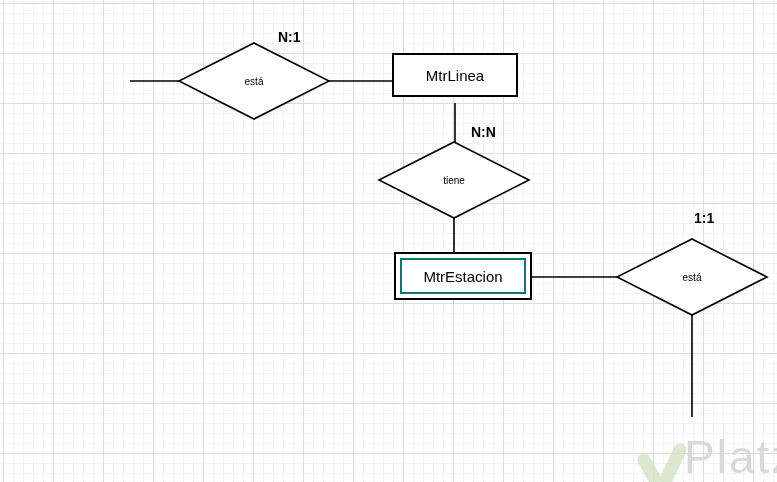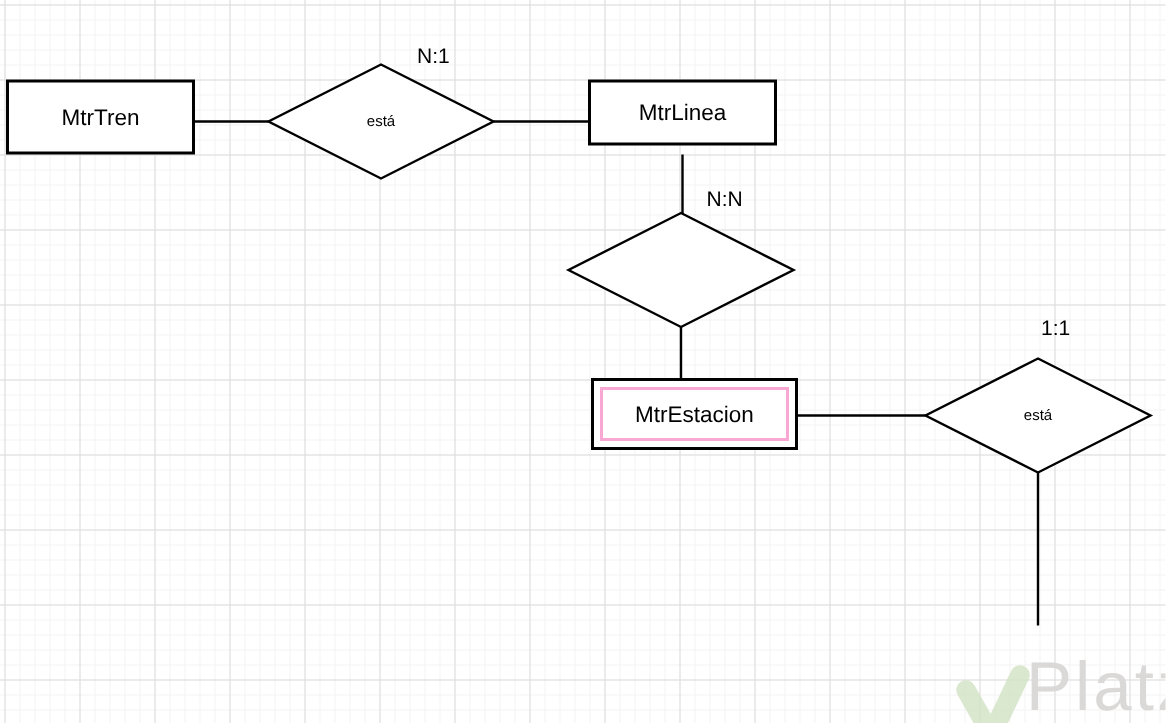--- a/index.html
+++ b/index.html
@@ -30,32 +30,32 @@
   .entity {
     position: absolute; z-index: 3;
     background: #ffffff;
     border: 2px solid #000000;
     box-sizing: border-box;
     display: flex; align-items: center; justify-content: center;
     font-size: 15px; color: #000000;
   }
   .entity .inner {
     position: absolute; left: 4px; top: 4px; right: 4px; bottom: 4px;
-    border: 2px solid #f9a8d4;
+    border: 2px solid #0f766e;
     display: flex; align-items: center; justify-content: center;
   }
   .rel-label {
     position: absolute; z-index: 4;
     display: flex; align-items: center; justify-content: center;
     font-size: 10px; color: #000000;
     pointer-events: auto;
   }
   .card-label {
     position: absolute; z-index: 4;
-    font-size: 14px; font-weight: normal; color: #000000;
+    font-size: 14px; font-weight: bold; color: #000000;
     white-space: nowrap;
   }
   .watermark {
     position: absolute; z-index: 1;
   }
   .wm-logo { position: absolute; left: 634px; top: 442px; }
   .wm-text {
     position: absolute; left: 684px; top: 430px;
     font-size: 46px; letter-spacing: 2px;
     color: #dbd9d8; white-space: nowrap;
@@ -78,38 +78,36 @@
     <line x1="329" y1="81" x2="392" y2="81"></line>
     <line x1="455" y1="103" x2="455" y2="143"></line>
     <line x1="454" y1="217" x2="454" y2="252"></line>
     <line x1="532" y1="277" x2="617" y2="277"></line>
     <line x1="692" y1="314" x2="692" y2="417"></line>
     <polygon points="254,43 329,81 254,119 179,81"></polygon>
     <polygon points="454,142 529,180 454,218 379,180"></polygon>
     <polygon points="692,239 767,277 692,315 617,277"></polygon>
   </svg>
 
-  <div class="entity" style="left:4px; top:53px; width:126px; height:50px;">
-    <span>MtrTren</span>
-  </div>
 
   <div class="entity" style="left:392px; top:53px; width:126px; height:44px;">
     <span>MtrLinea</span>
   </div>
 
 
   <div class="entity" style="left:394px; top:252px; width:138px; height:48px;">
     <div class="inner">
       <span>MtrEstacion</span>
     </div>
   </div>
 
 
   <div class="rel-label" style="left:179px; top:43px; width:150px; height:76px;">está</div>
 
+  <div class="rel-label" style="left:379px; top:142px; width:150px; height:76px;">tiene</div>
 
   <div class="rel-label" style="left:617px; top:239px; width:150px; height:76px;">está</div>
 
   <div class="card-label" style="left:278px; top:29px;">N:1</div>
 
   <div class="card-label" style="left:471px; top:124px;">N:N</div>
 
   <div class="card-label" style="left:694px; top:210px;">1:1</div>
 
 </div>

